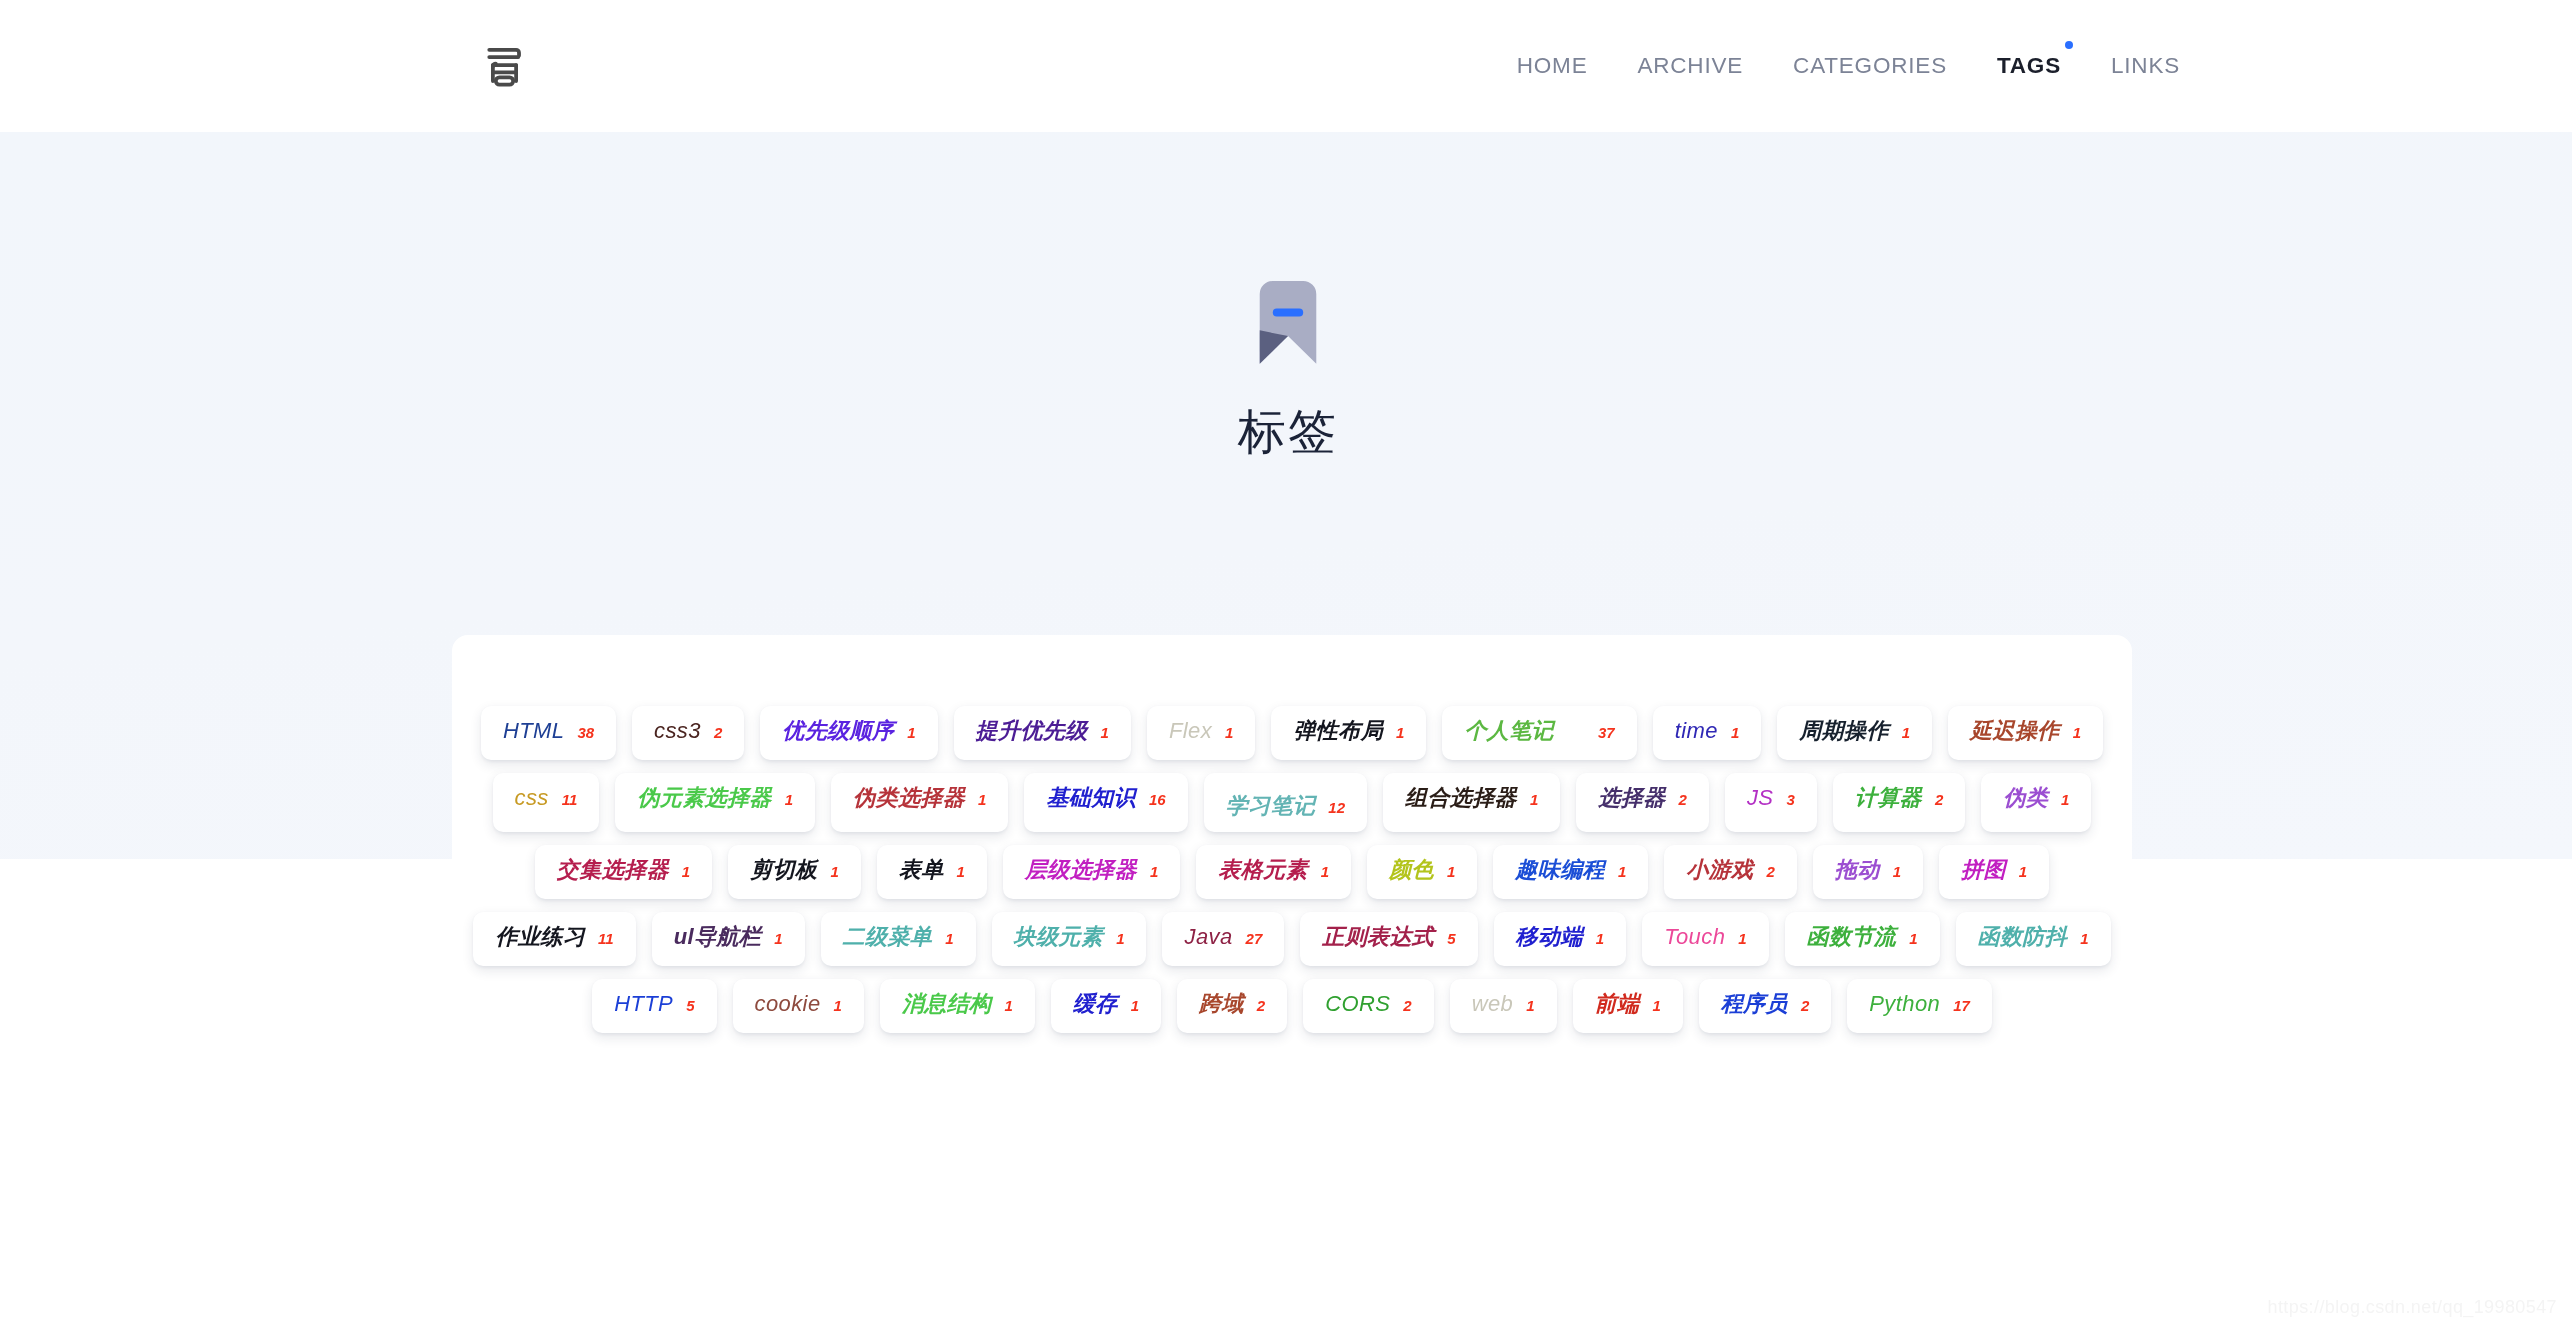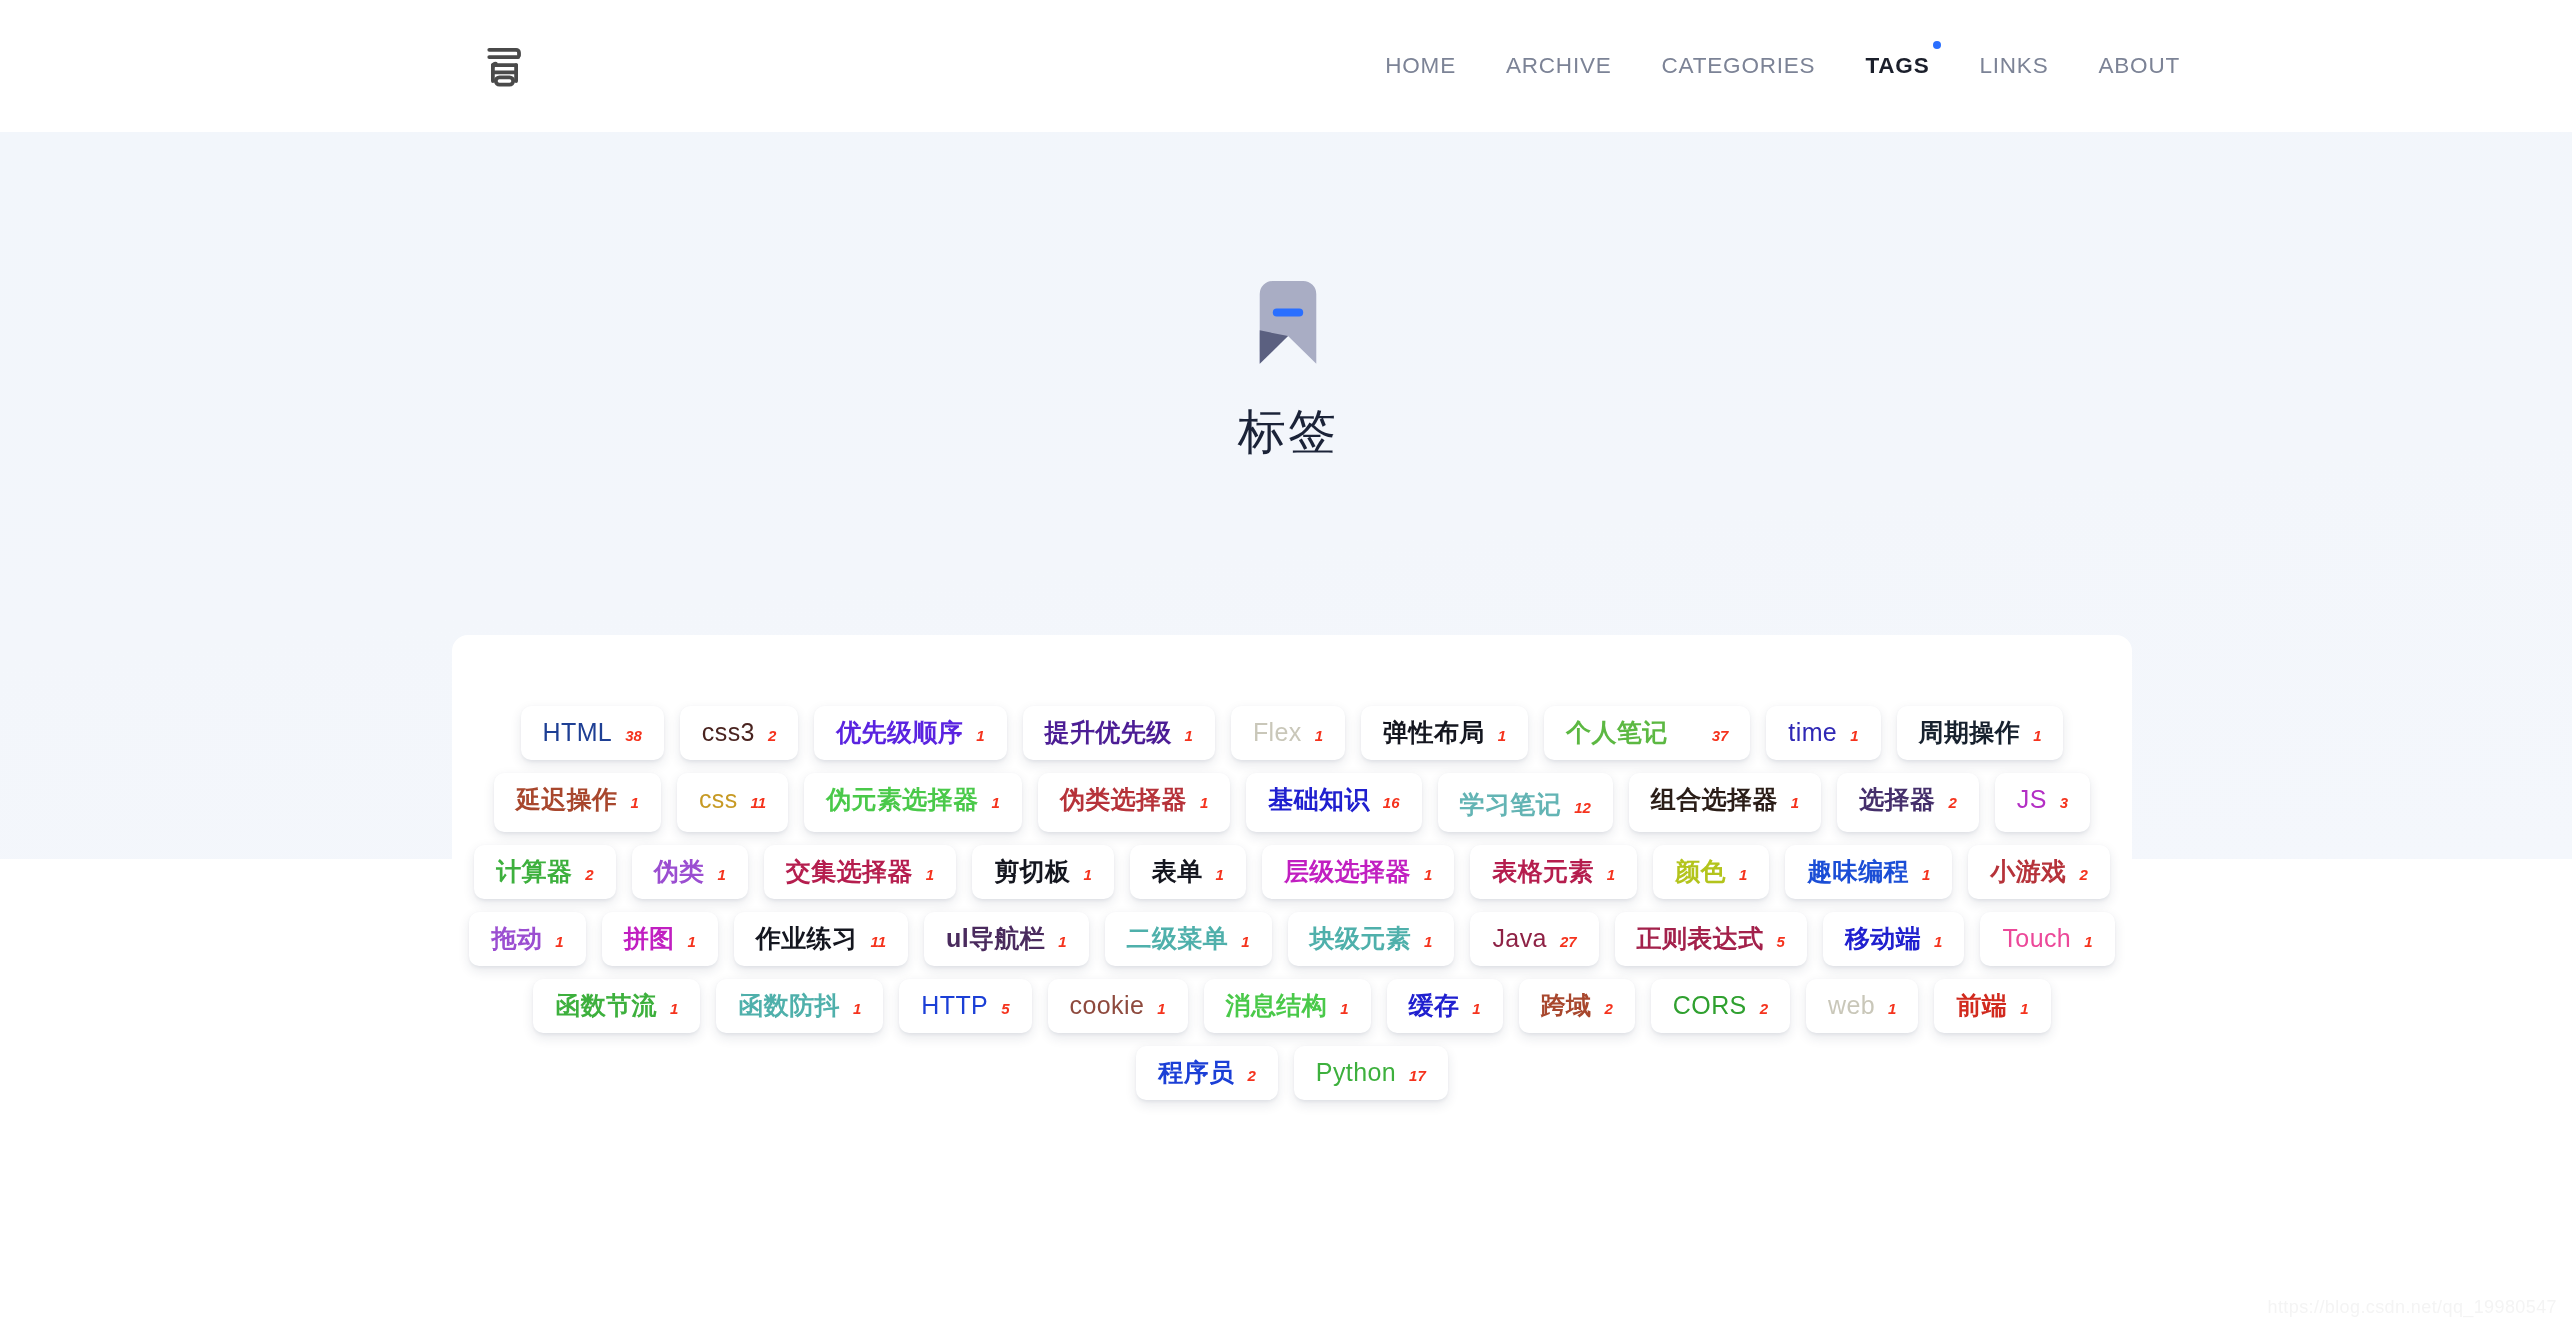--- a/index.html
+++ b/index.html
@@ -146,24 +146,25 @@
                 0 1.5px 2.9px rgba(26, 38, 73, 0.05);
     margin: 6.5px 8px;
     padding: 14.5px 22px;
     min-height: 54px;
     white-space: nowrap;
     cursor: pointer;
     text-decoration: none;
   }
 
   .tag-name {
-    font-size: 25px;
+    font-size: 22px;
     font-weight: 700;
     letter-spacing: 0.4px;
     line-height: 1;
+    font-style: italic;
   }
 
   .tag-name.latin {
     font-weight: 400;
   }
 
   .tag-count {
     font-size: 15px;
     font-style: italic;
     font-weight: 700;
@@ -207,21 +208,20 @@
 
     <nav class="nav-links">
       <a class="nav-item" href="#"><span>HOME</span></a>
       <a class="nav-item" href="#"><span>ARCHIVE</span></a>
       <a class="nav-item" href="#"><span>CATEGORIES</span></a>
       <a class="nav-item active" href="#">
         <span>TAGS</span>
         <span class="nav-dot"></span>
       </a>
       <a class="nav-item" href="#"><span>LINKS</span></a>
-      <a class="nav-item" href="#"><span>ABOUT</span></a>
     </nav>
   </div>
 
   <div class="hero">
     <div class="hero-inner">
       <span class="hero-icon">
         <svg width="80" height="87" viewBox="0 0 110 120">
           <path d="M16 18 a18 18 0 0 1 18 -18 h42 a18 18 0 0 1 18 18 v96 L55 76 L16 114 Z" fill="#a9adc4"></path>
           <path d="M16 68 L55 76 L16 114 Z" fill="#5b6080"></path>
           <rect x="34" y="38" width="42" height="11" rx="5.5" fill="#2a6fff"></rect>

